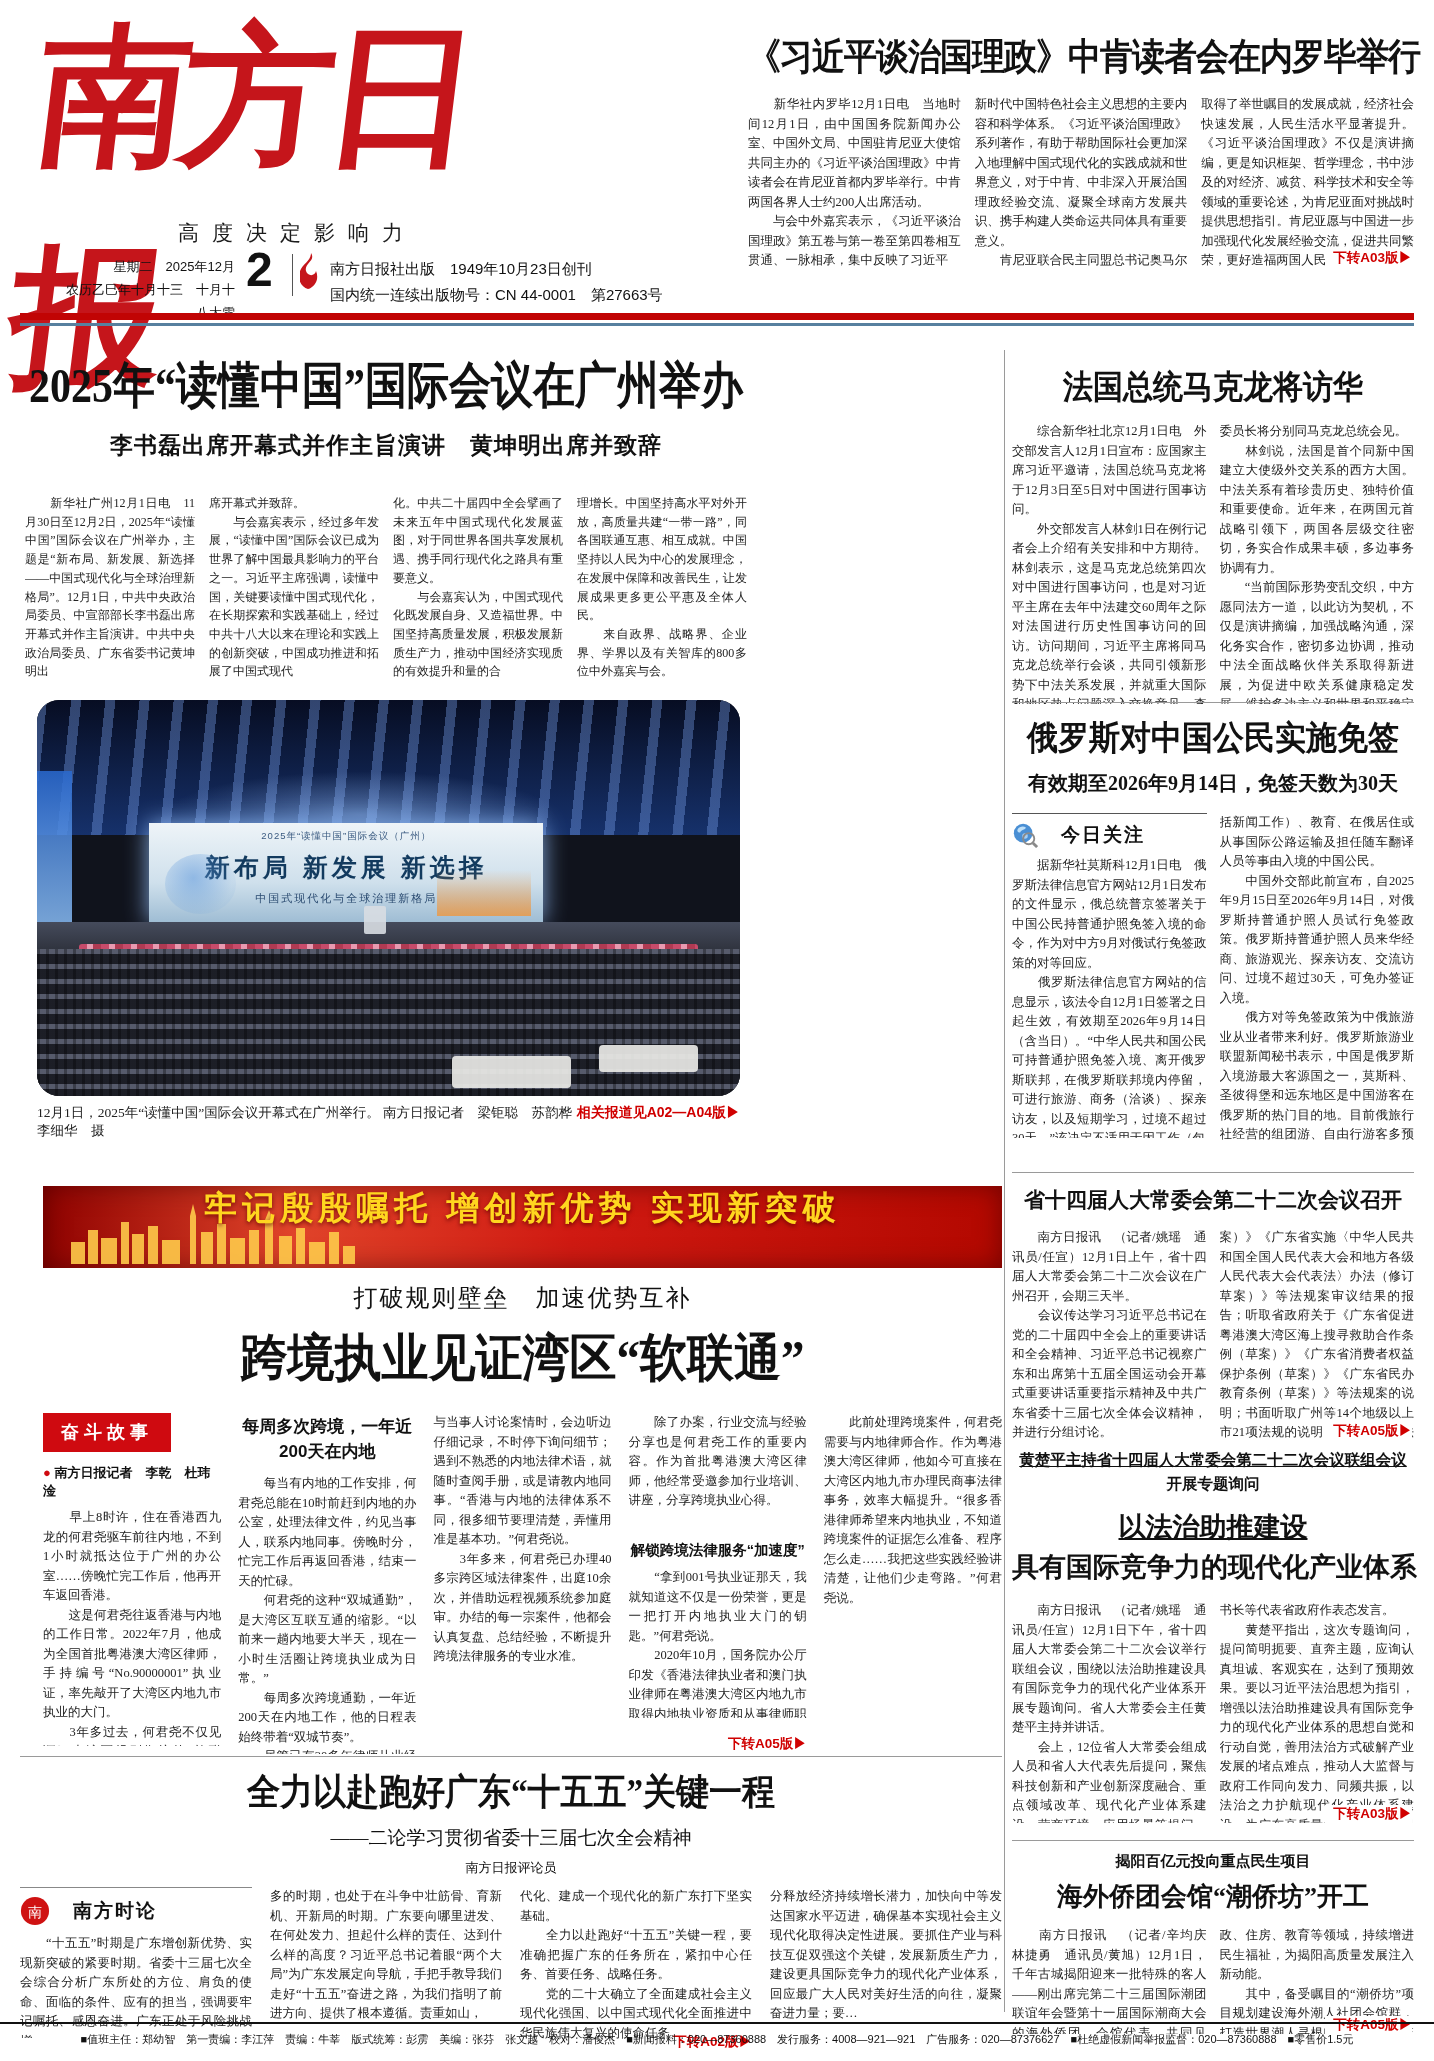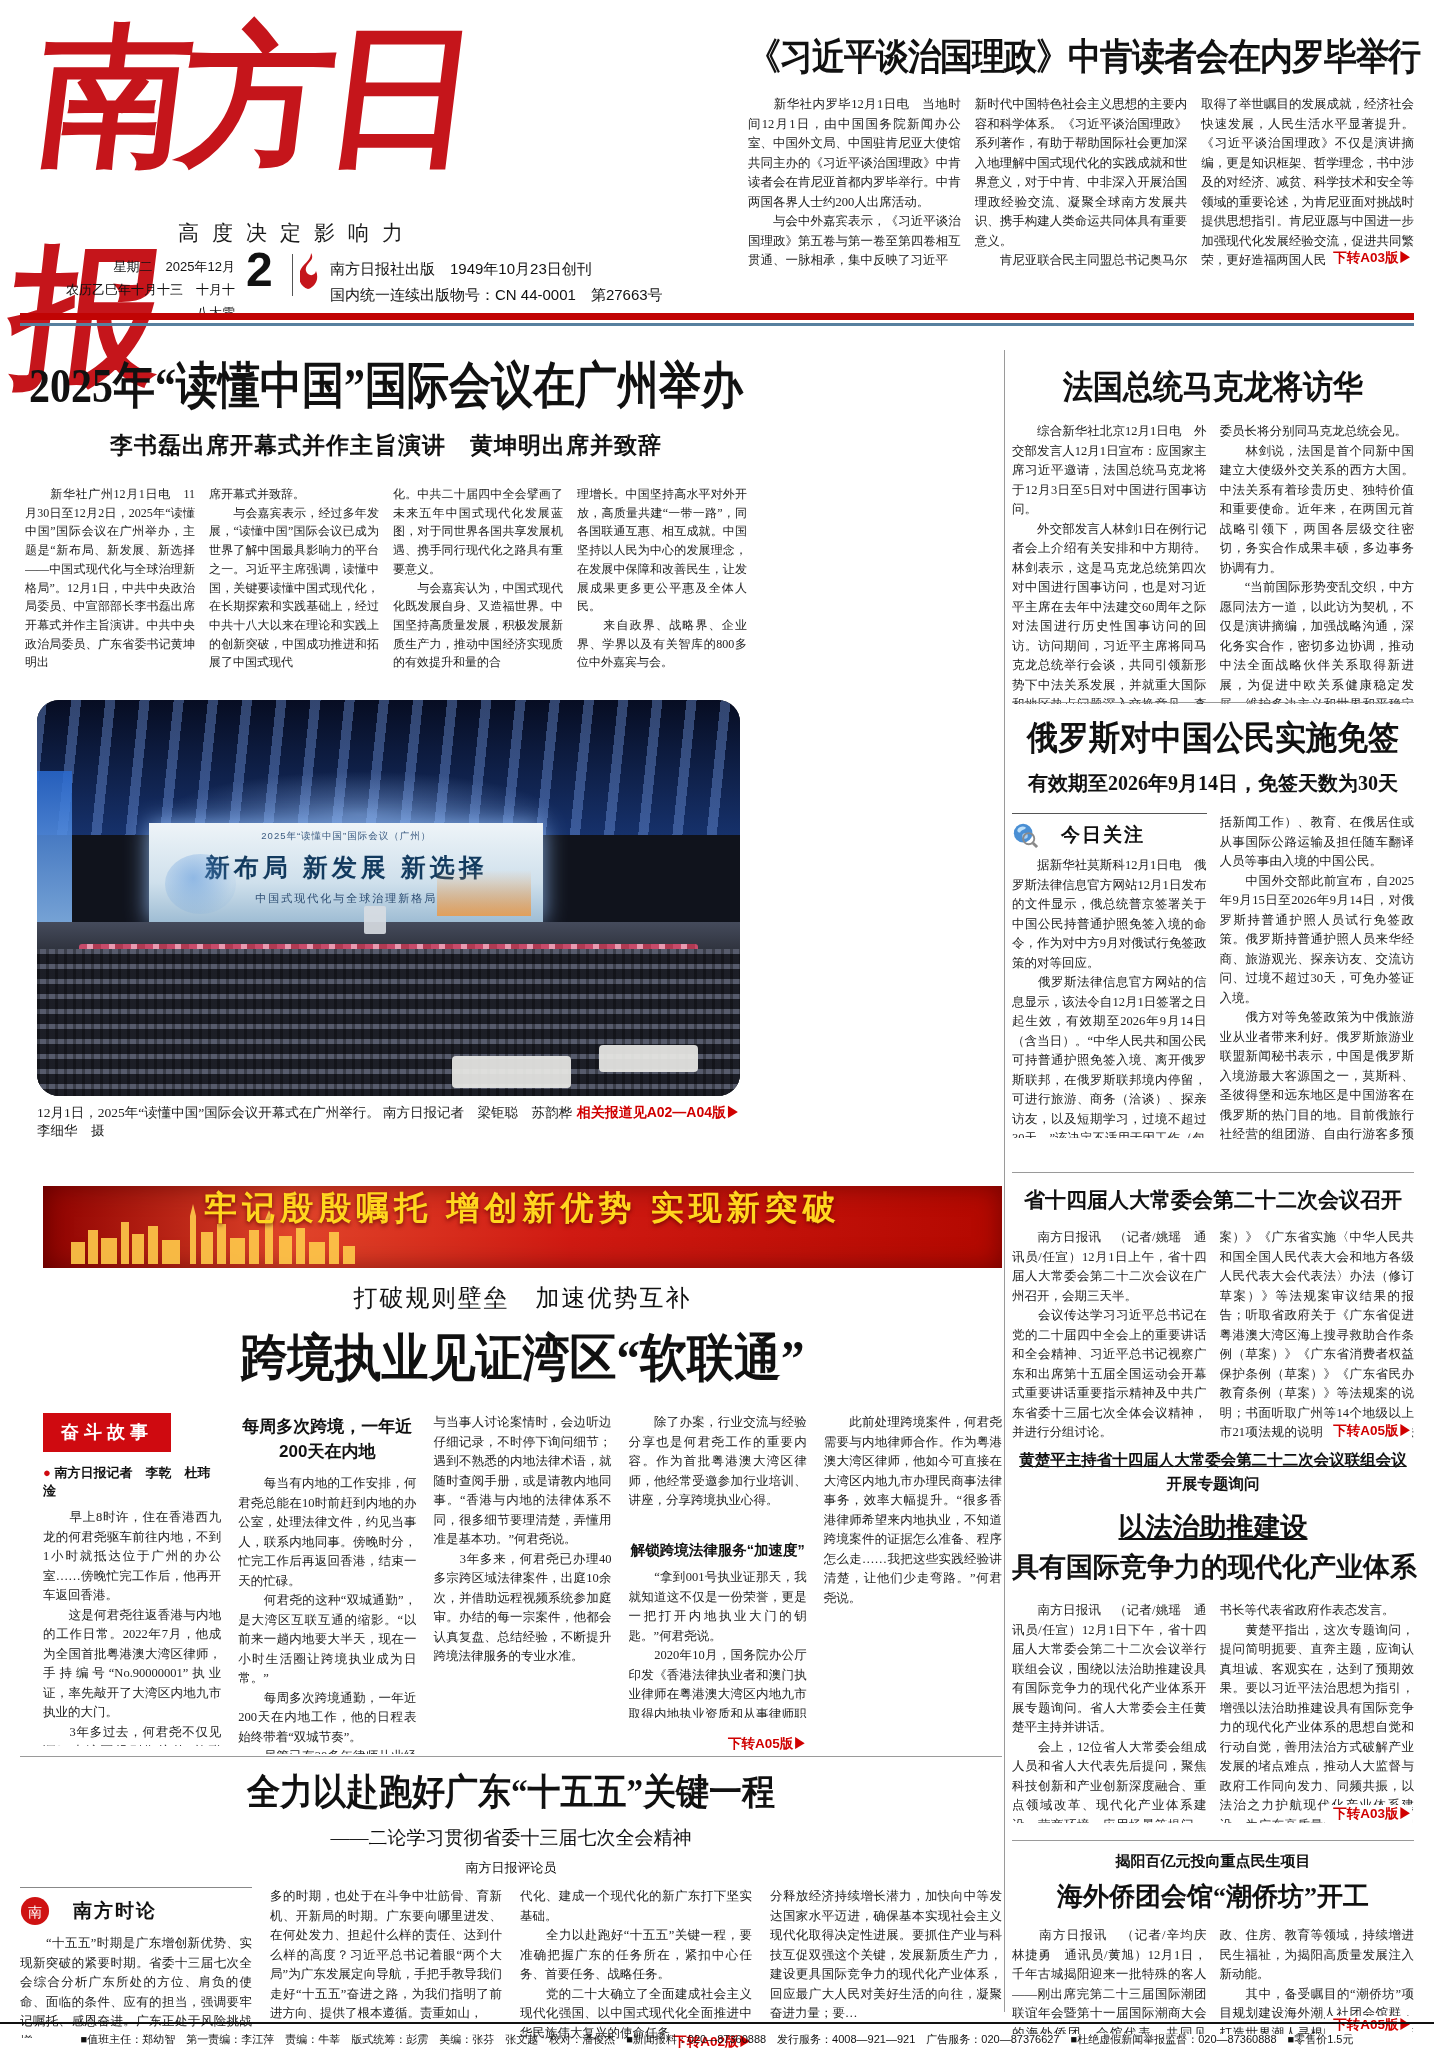--- a/index.html
+++ b/index.html
@@ -94,21 +94,21 @@
     </div>
   </div>
 
   <div class="abs" style="left:20px;top:313px;width:1394px;height:7px;background:#c10404;"></div>
   <div class="abs" style="left:20px;top:323px;width:1394px;height:3px;background:#57809f;"></div>
   <div class="abs divider" style="left:1004px;top:350px;width:1px;height:1662px;"></div>
 
   <div class="abs" style="left:25px;top:352px;width:722px;">
     <div class="hl ctr" style="font-size:42px;white-space:nowrap;transform:scaleY(1.18);transform-origin:top;letter-spacing:0;">2025年“读懂中国”国际会议在广州举办</div>
     <div class="hl ctr" style="font-size:23px;margin-top:22px;letter-spacing:1px;">李书磊出席开幕式并作主旨演讲　黄坤明出席并致辞</div>
-    <div class="cols" style="margin-top:24px;gap:14px;height:210px;font-size:12px;">
+    <div class="cols" style="margin-top:33px;gap:14px;height:210px;font-size:12px;">
       <div class="bodycol" style="font-size:12px">　　新华社广州12月1日电　11月30日至12月2日，2025年“读懂中国”国际会议在广州举办，主题是“新布局、新发展、新选择——中国式现代化与全球治理新格局”。12月1日，中共中央政治局委员、中宣部部长李书磊出席开幕式并作主旨演讲。中共中央政治局委员、广东省委书记黄坤明出</div>
       <div class="bodycol" style="font-size:12px">席开幕式并致辞。
 　　与会嘉宾表示，经过多年发展，“读懂中国”国际会议已成为世界了解中国最具影响力的平台之一。习近平主席强调，读懂中国，关键要读懂中国式现代化，在长期探索和实践基础上，经过中共十八大以来在理论和实践上的创新突破，中国成功推进和拓展了中国式现代</div>
       <div class="bodycol" style="font-size:12px">化。中共二十届四中全会擘画了未来五年中国式现代化发展蓝图，对于同世界各国共享发展机遇、携手同行现代化之路具有重要意义。
 　　与会嘉宾认为，中国式现代化既发展自身、又造福世界。中国坚持高质量发展，积极发展新质生产力，推动中国经济实现质的有效提升和量的合</div>
       <div class="bodycol" style="font-size:12px">理增长。中国坚持高水平对外开放，高质量共建“一带一路”，同各国联通互惠、相互成就。中国坚持以人民为中心的发展理念，在发展中保障和改善民生，让发展成果更多更公平惠及全体人民。
 　　来自政界、战略界、企业界、学界以及有关智库的800多位中外嘉宾与会。</div>
     </div>
   </div>
 

